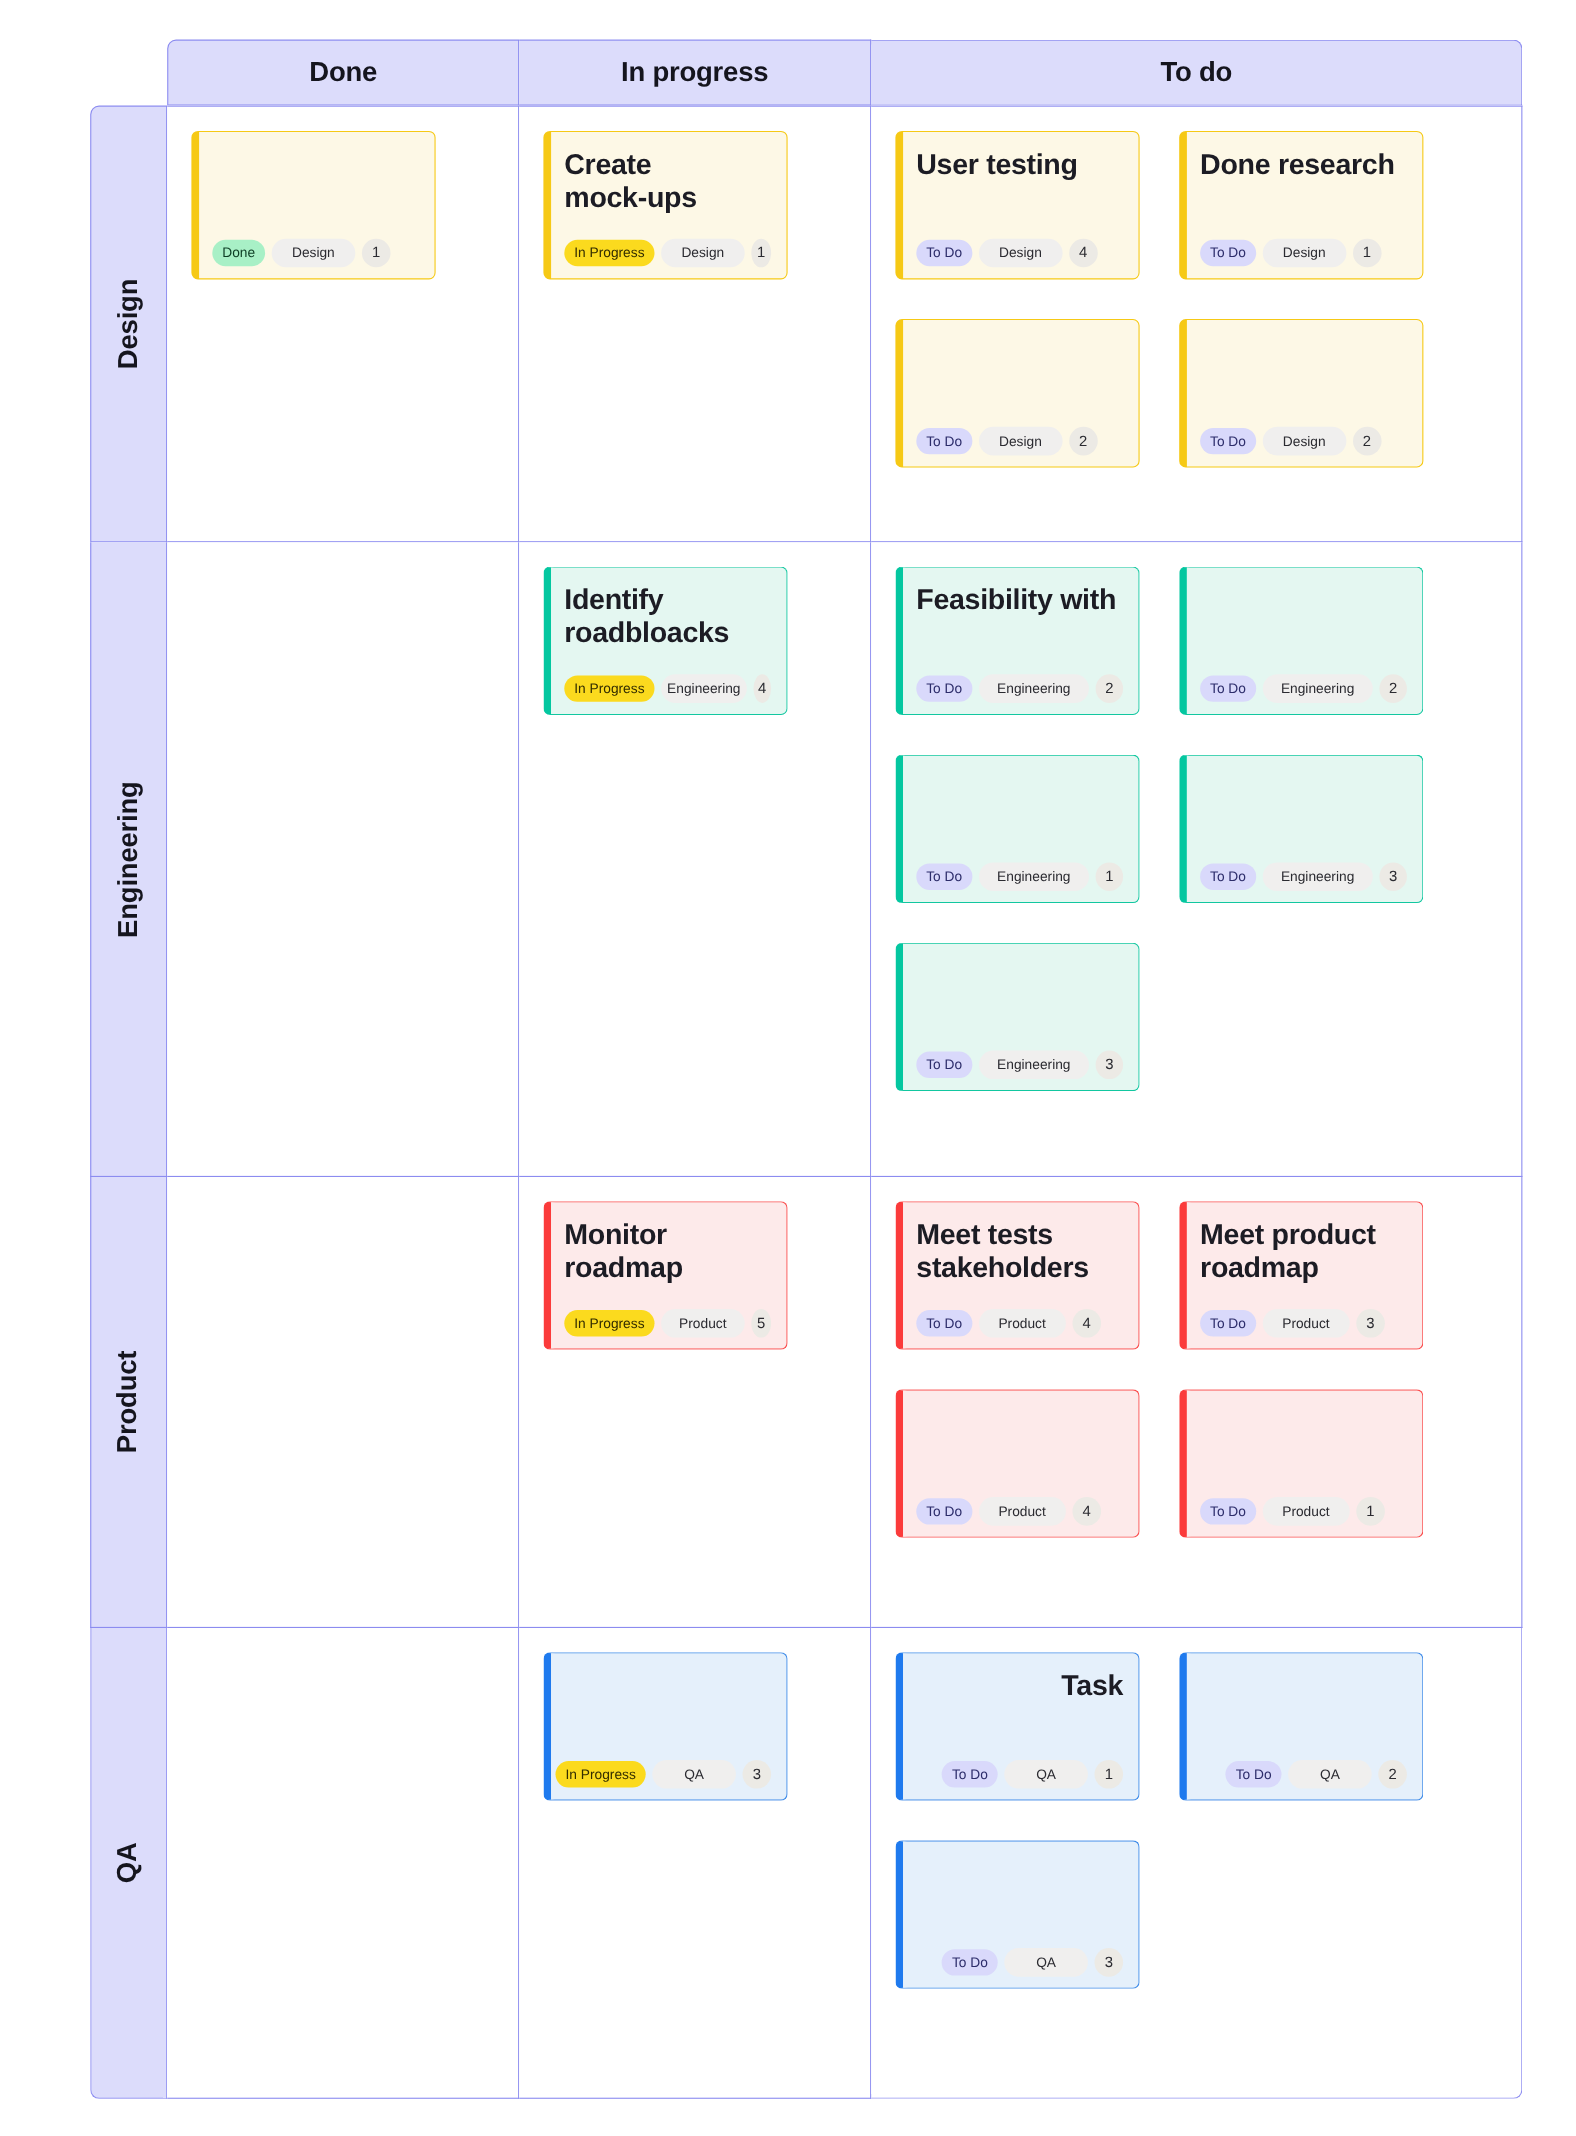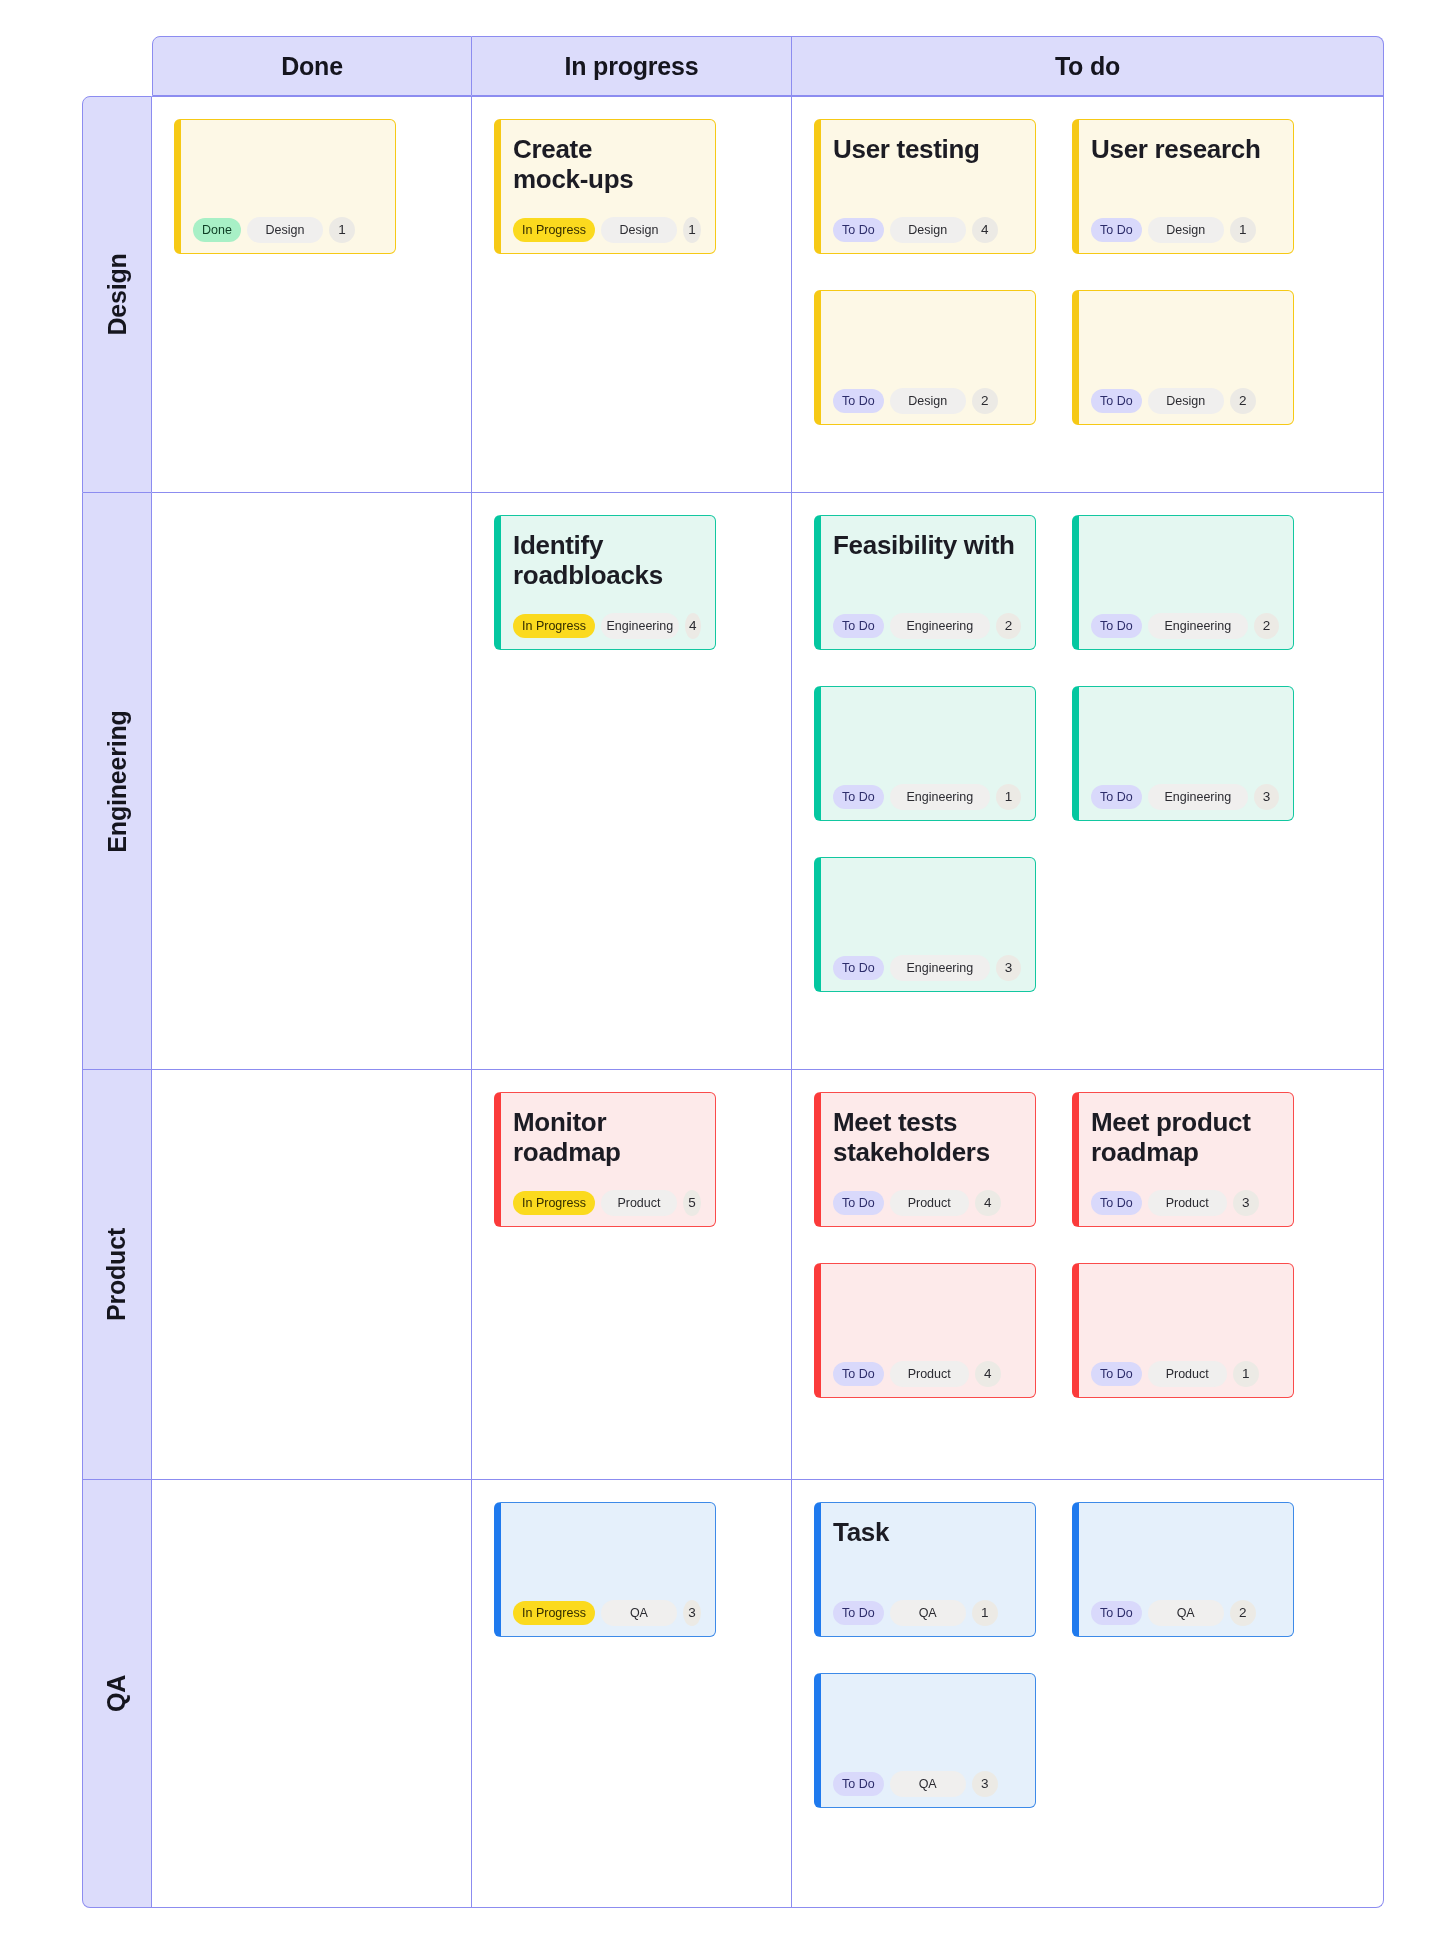--- a/index.html
+++ b/index.html
@@ -138,21 +138,21 @@
     width: 26px;
     height: 26px;
     border-radius: 50%;
     font-size: 13.5px;
   }
 
   
   .card.design  { background: #fdf8e6; border-color: #f6c915; border-left-color: #f6c915; }
   .card.eng     { background: #e4f7f1; border-color: #12c7a0; border-left-color: #04c7a0; }
   .card.product { background: #fdeaea; border-color: #fa4b4b; border-left-color: #fb3b3b; justify-content: space-between; }
-  .card.qa      { background: #e5f0fb; border-color: #3d8ae8; border-left-color: #1f7aee; }
+  .card.qa      { background: #e5f0fb; border-color: #3d8ae8; border-left-color: #1f7aee; align-items: flex-end; }
 </style>
 </head>
 <body>
 
 <div class="board">
   <div class="grid">
 
     <div class="corner"></div>
     <div class="col-head first">Done</div>
     <div class="col-head">In progress</div>
@@ -185,21 +185,21 @@
     <div class="cell row1 col-todo">
         <div class="card design">
           <div class="card-title">User testing</div>
           <div class="card-meta">
             <span class="pill pill-status todo">To Do</span>
             <span class="pill pill-team">Design</span>
             <span class="pill pill-count">4</span>
           </div>
         </div>
         <div class="card design">
-          <div class="card-title">User research</div>
+          <div class="card-title">Done research</div>
           <div class="card-meta">
             <span class="pill pill-status todo">To Do</span>
             <span class="pill pill-team">Design</span>
             <span class="pill pill-count">1</span>
           </div>
         </div>
         <div class="card design">
           <div class="card-title"></div>
           <div class="card-meta">
             <span class="pill pill-status todo">To Do</span>

